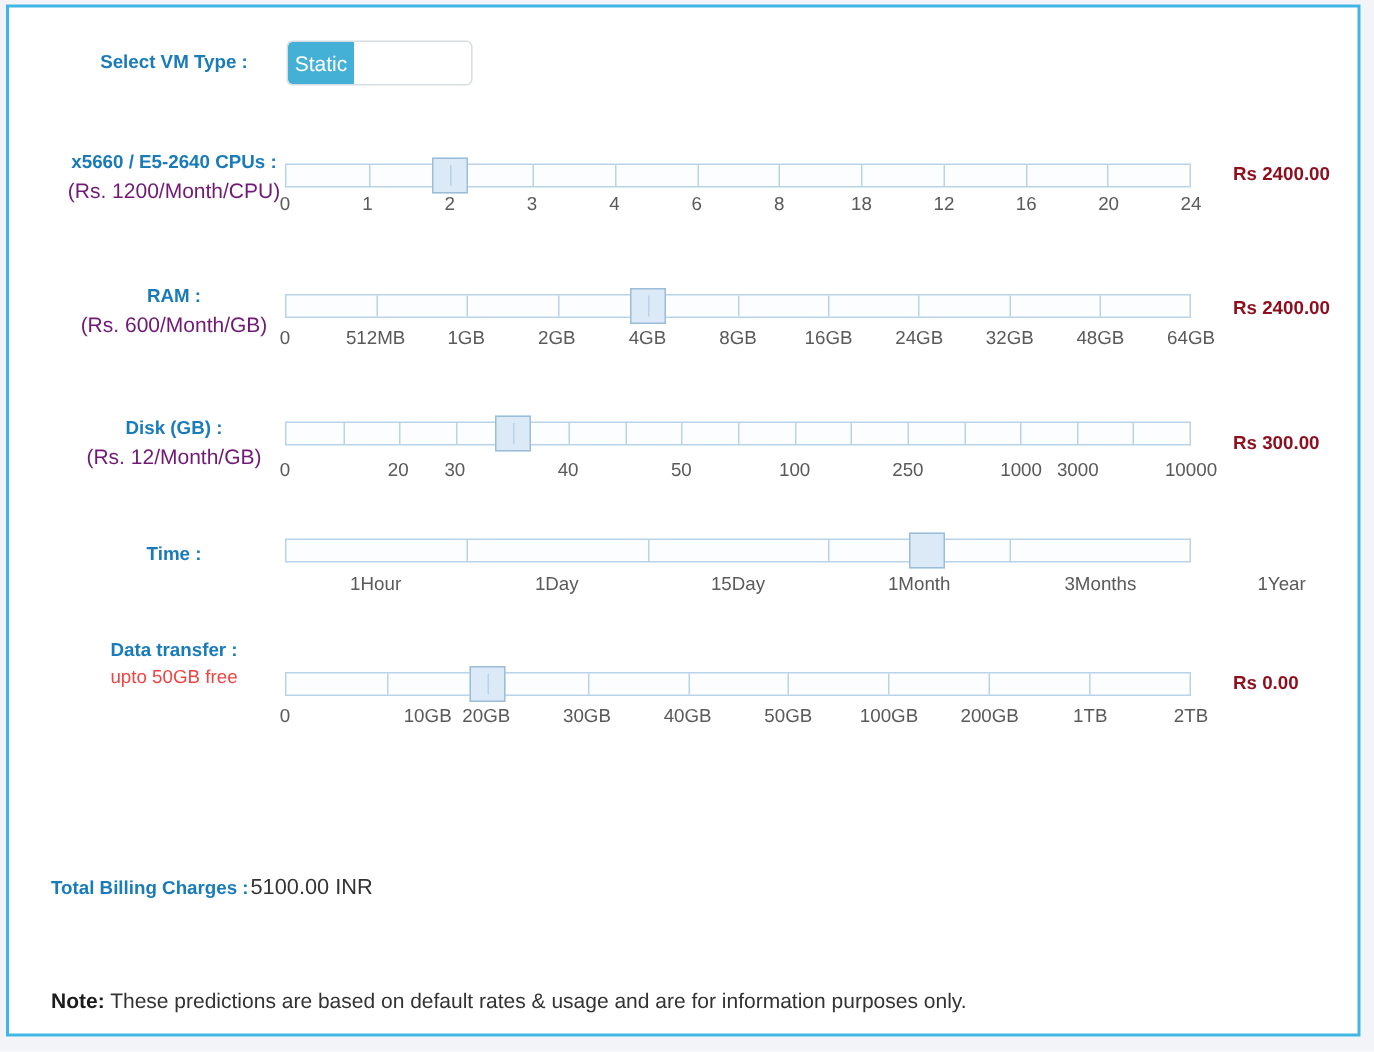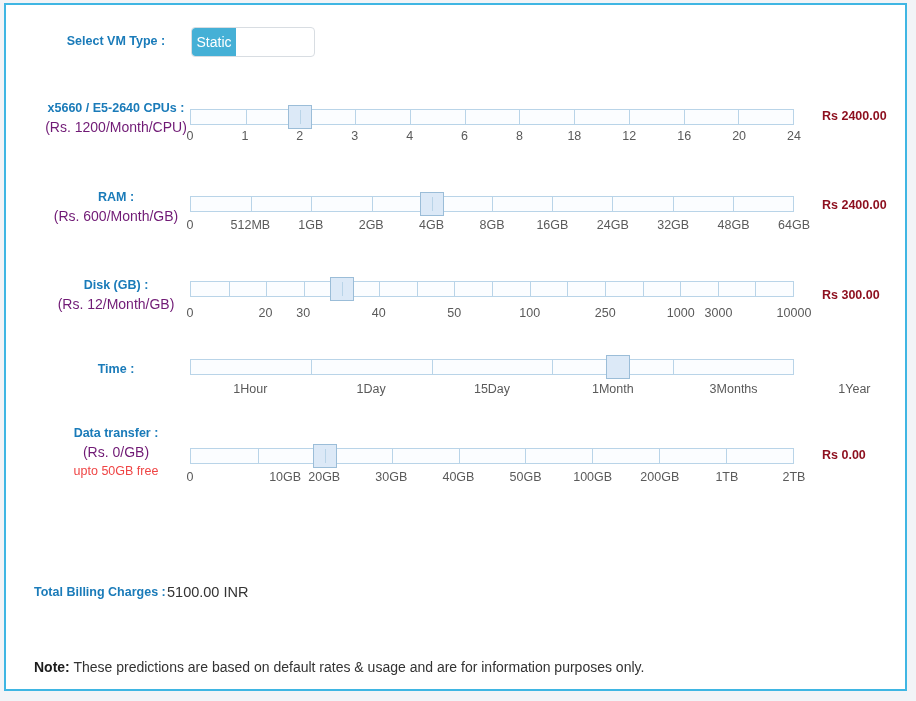--- a/index.html
+++ b/index.html
@@ -347,21 +347,20 @@
         <span style="left: 50%;">15Day</span>
         <span style="left: 70%;">1Month</span>
         <span style="left: 90%;">3Months</span>
         <span style="left: 110%;">1Year</span>
       </div>
   </div>
 
   <div class="row" id="row-dt" style="top:420px;">
     <div class="label-block" style="top:0px;">
       <span class="lbl-main">Data transfer :</span>
-      <span class="lbl-sub">(Rs. 0/GB)</span>
       <span class="lbl-note">upto 50GB free</span>
     </div>
     <div class="slider" id="slider-dt" style="left:184px; top:23px; width:604px;">
       <div class="handle" id="handle-dt" title="20GB" style="left: 22.2222%;"></div>
     <div class="tickline" style="left: 11.1111%;"></div>
         <div class="tickline" style="left: 22.2222%;"></div>
         <div class="tickline" style="left: 33.3333%;"></div>
         <div class="tickline" style="left: 44.4444%;"></div>
         <div class="tickline" style="left: 55.5556%;"></div>
         <div class="tickline" style="left: 66.6667%;"></div>

